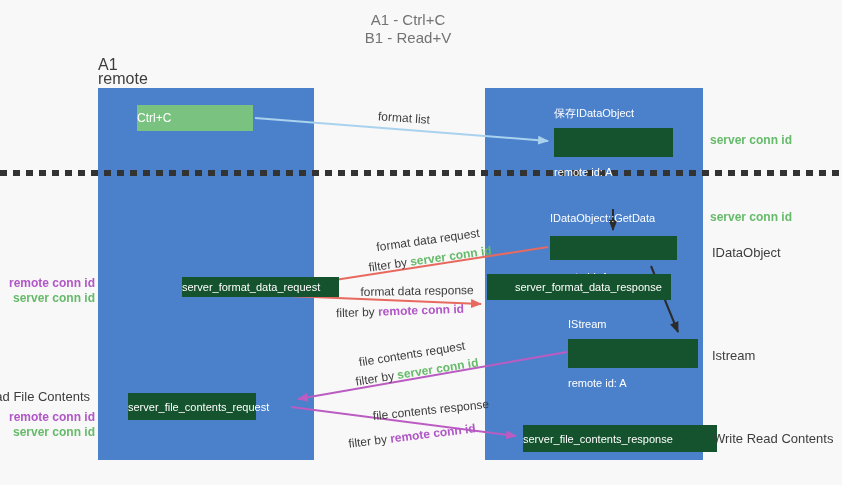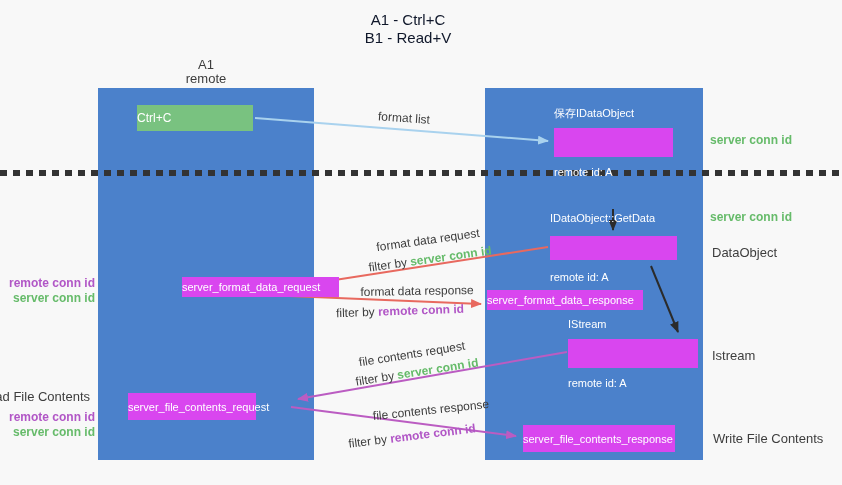--- a/index.html
+++ b/index.html
@@ -2,39 +2,39 @@
 <html><head>
 <meta charset="utf-8">
 <style>
   html,body { margin:0; padding:0; background:#f8f8f8; }
   .canvas {
     position:relative; width:842px; height:485px; background:#f8f8f8;
     font-family:"Liberation Sans", sans-serif; overflow:hidden;
   }
   .title {
     position:absolute; top:11px; left:0; right:26px; text-align:center;
-    font-size:15px; line-height:18px; color:#0f172a;
+    font-size:15px; line-height:18px; color:#737373;
   }
   .lane { position:absolute; top:88px; height:372px; background:#4b81cb; }
   .lane-left  { left:98px;  width:216px; }
   .lane-right { left:485px; width:218px; }
-  .lane-header { position:absolute; top:58px; text-align:center; font-size:13px; line-height:14px; color:#3d3d3d; }
+  .lane-header { position:absolute; top:58px; font-size:16px; line-height:14px; color:#3d3d3d; }
   .header-left  { left:98px;  width:216px; }
   .header-right { left:485px; width:218px; }
   .dashed-line {
     position:absolute; top:170px; left:0; width:842px; height:6px;
     background:repeating-linear-gradient(90deg,#333 0 7px,transparent 7px 13px);
   }
   .arrows { position:absolute; left:0; top:0; pointer-events:none; }
   .box {
     position:absolute; display:flex; flex-direction:column; justify-content:center;
     align-items:flex-start; color:#fff; text-align:center; white-space:nowrap;
   }
   .box.green  { background:#79c280; font-size:12px; }
-  .box.orange { background:#d946ef;gap:46px; }
+  .box.orange { background:#14532d;gap:46px; }
   .box .ln { font-size:11px; line-height:13px; }
   .box .single { font-size:11px; }
   .flow-label {
     position:absolute; font-size:12px; color:#3d3d3d; white-space:nowrap;
   }
   .side-label { position:absolute; font-size:12px; white-space:nowrap; }
   .dark13 { font-size:13px; color:#3d3d3d; }
   .green-bold  { color:#66bb6a; font-weight:bold; }
   .purple-bold { color:#b156c6; font-weight:bold; }
   .annot-pair { line-height:15px; font-size:12px; text-align:right; }
@@ -95,34 +95,34 @@
 
   <div class="box orange" style="left:550px;top:236px;width:127px;height:24px;">
     <span class="ln">IDataObject::GetData</span>
     <span class="ln">remote id: A</span>
   </div>
 
   <div class="box orange" style="left:138px;top:277px;width:157px;height:20px;margin-left:44px;">
     <span class="single">server_format_data_request</span>
   </div>
 
-  <div class="box orange" style="left:487px;top:290px;width:156px;height:20px;">
+  <div class="box orange" style="left:487px;top:274px;width:156px;height:26px;padding-left:28px;">
     <span class="single">server_format_data_response</span>
   </div>
 
   <div class="box orange" style="left:568px;top:339px;width:130px;height:29px;">
     <span class="ln">IStream</span>
     <span class="ln">remote id: A</span>
   </div>
 
   <div class="box orange" style="left:128px;top:393px;width:128px;height:27px;">
     <span class="single">server_file_contents_request</span>
   </div>
 
-  <div class="box orange" style="left:523px;top:425px;width:152px;height:27px;">
+  <div class="box orange" style="left:523px;top:425px;width:194px;height:27px;">
     <span class="single">server_file_contents_response</span>
   </div>
 
   <div class="flow-label" style="left:404px;top:118px;transform:translate(-50%,-50%) rotate(4deg);">format list</div>
 
   <div class="flow-label" style="left:428px;top:240px;transform:translate(-50%,-50%) rotate(-8deg);">format data request</div>
   <div class="flow-label" style="left:430px;top:259px;transform:translate(-50%,-50%) rotate(-8deg);">
     <span>filter by </span><span class="green-bold">server conn id</span>
   </div>
 
@@ -136,23 +136,23 @@
     <span>filter by </span><span class="green-bold">server conn id</span>
   </div>
 
   <div class="flow-label" style="left:431px;top:410px;transform:translate(-50%,-50%) rotate(-6deg);">file contents response</div>
   <div class="flow-label" style="left:412px;top:436px;transform:translate(-50%,-50%) rotate(-7deg);">
     <span>filter by </span><span class="purple-bold">remote conn id</span>
   </div>
 
   <div class="side-label green-bold" style="left:710px;top:133px;">server conn id</div>
   <div class="side-label green-bold" style="left:710px;top:210px;">server conn id</div>
-  <div class="side-label dark13" style="left:712px;top:245px;">DataObject</div>
+  <div class="side-label dark13" style="left:712px;top:245px;">IDataObject</div>
   <div class="side-label dark13" style="left:712px;top:348px;">Istream</div>
-  <div class="side-label dark13" style="left:713px;top:431px;">Write File Contents</div>
+  <div class="side-label dark13" style="left:713px;top:431px;">Write Read Contents</div>
 
   <div class="side-label annot-pair" style="right:747px;top:276px;">
     <div class="purple-bold">remote conn id</div>
     <div class="green-bold">server conn id</div>
   </div>
 
   <div class="side-label dark13" style="right:752px;top:389px;">Read File Contents</div>
 
   <div class="side-label annot-pair" style="right:747px;top:410px;">
     <div class="purple-bold">remote conn id</div>

